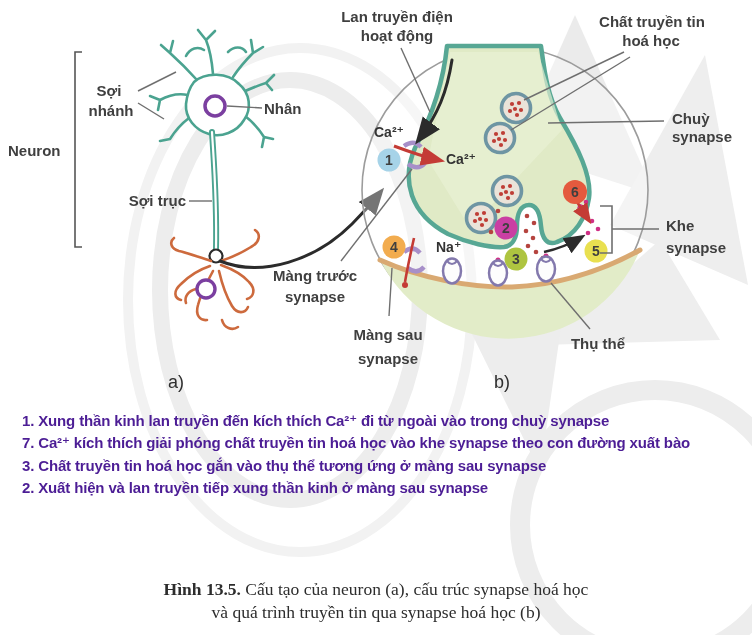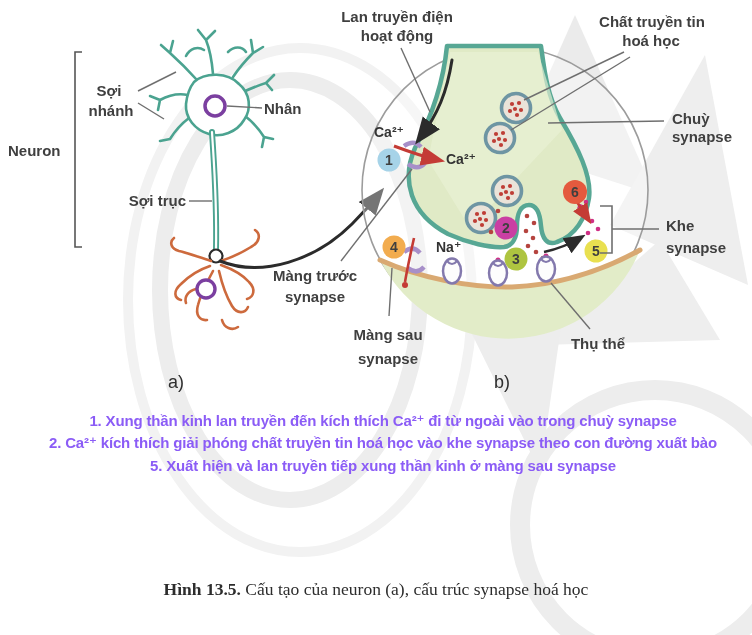--- a/index.html
+++ b/index.html
@@ -5,21 +5,21 @@
   html,body{margin:0;padding:0;background:#fff;}
   .page{position:relative;width:752px;height:635px;overflow:hidden;background:#fff;
         font-family:"Liberation Sans","DejaVu Sans",sans-serif;}
   .layer{position:absolute;left:0;top:0;}
   svg text{fill:#3f3f3f;}
   .lbl{font-size:15px;font-weight:600;}
   .ion{font-size:14px;font-weight:700;fill:#333;}
   .tag{font-size:18px;font-weight:400;fill:#2e2e2e;}
   .badge-num{font-size:14px;font-weight:700;}
   .legend{position:absolute;left:22px;top:410px;width:722px;
-          font-size:15px;font-weight:600;color:#8b5cf6;line-height:22.4px;letter-spacing:-0.15px;text-align:center;}
+          font-size:15px;font-weight:600;color:#4c1d95;line-height:22.4px;letter-spacing:-0.15px;}
   .legend-item{padding-left:17px;text-indent:-17px;}
   .caption{position:absolute;left:0;top:578px;width:752px;text-align:center;
            font-family:"Liberation Serif","DejaVu Serif",serif;font-size:17.5px;color:#2d2d2d;line-height:23px;}
   .caption b{font-weight:700;margin-top:36px;}
 </style>
 </head>
 <body>
 
 <div class="page">
 
@@ -263,21 +263,23 @@
       <text class="lbl" x="598" y="349" text-anchor="middle">Thụ thể</text>
       <text class="ion" x="374" y="137">Ca²⁺</text>
       <text class="ion" x="446" y="164">Ca²⁺</text>
       <text class="ion" x="436" y="252">Na⁺</text>
       <text class="tag" x="502" y="388" text-anchor="middle">b)</text>
     </g>
   </svg>
 
   <div class="legend">
     <div class="legend-item">1. Xung thần kinh lan truyền đến kích thích Ca²⁺ đi từ ngoài vào trong chuỳ synapse</div>
-    <div class="legend-item">2. Ca²⁺ kích thích giải phóng chất truyền tin hoá học vào khe synapse theo con đường xuất bào</div>
-    <div class="legend-item">5. Xuất hiện và lan truyền tiếp xung thần kinh ở màng sau synapse</div>
+    <div class="legend-item">7. Ca²⁺ kích thích giải phóng chất truyền tin hoá học vào khe synapse theo con đường xuất bào</div>
+    <div class="legend-item">3. Chất truyền tin hoá học gắn vào thụ thể tương ứng ở màng sau synapse</div>
+    <div class="legend-item">2. Xuất hiện và lan truyền tiếp xung thần kinh ở màng sau synapse</div>
   </div>
 
   <div class="caption">
     <div><b>Hình 13.5.</b><span> Cấu tạo của neuron (a), cấu trúc synapse hoá học</span></div>
+    <div>và quá trình truyền tin qua synapse hoá học (b)</div>
   </div>
 
 </div>
 
 </body></html>

